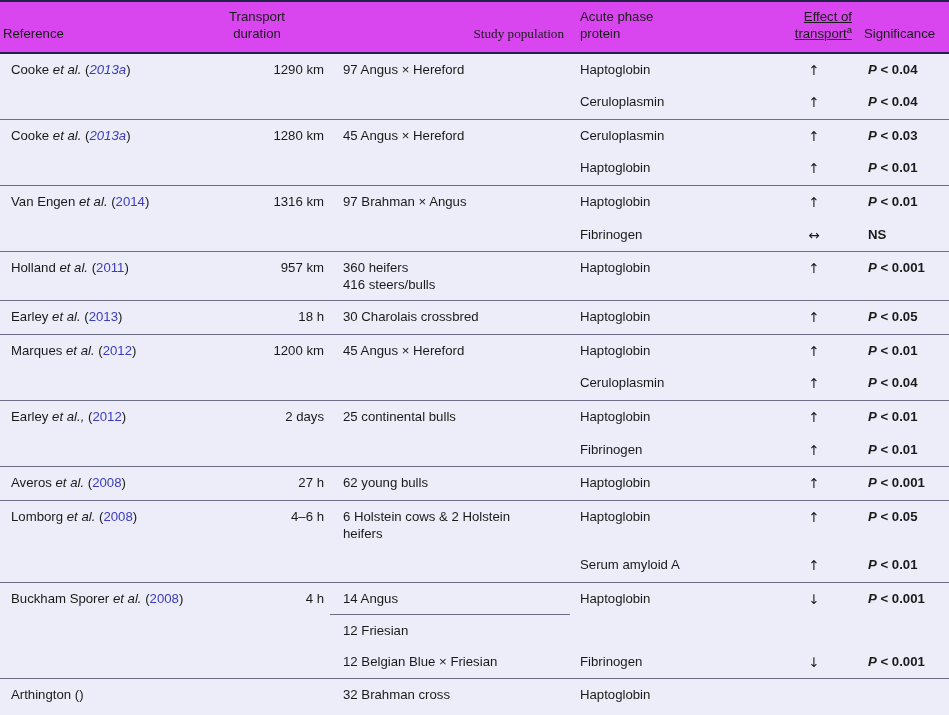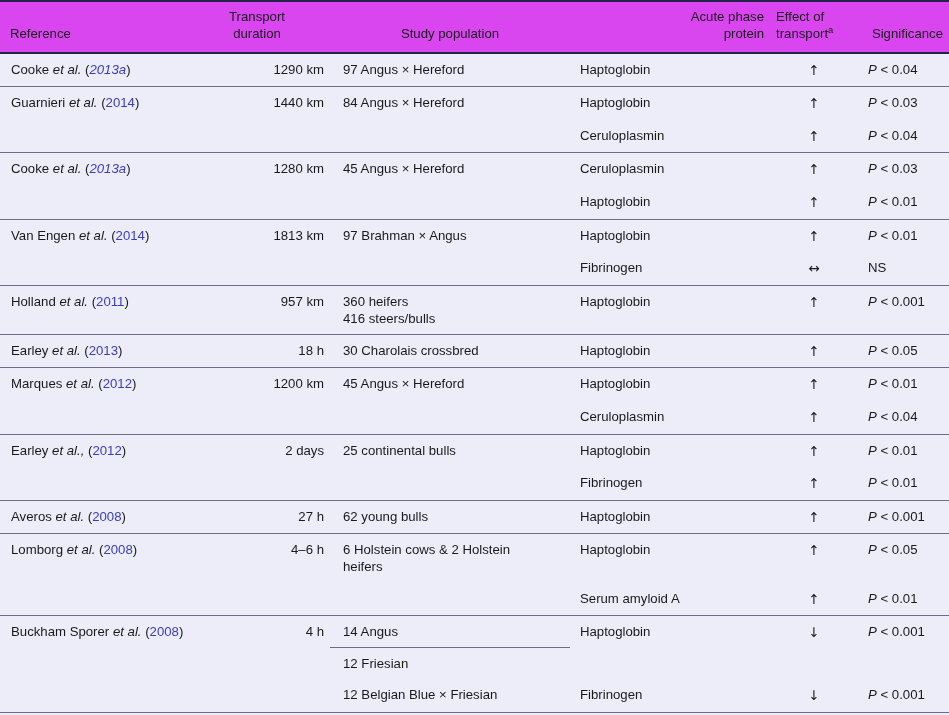--- a/index.html
+++ b/index.html
@@ -44,26 +44,26 @@
   thead th {
     background: #d946ef;
     font-weight: normal;
     font-size: 13.2px;
     color: #1a1a1a;
     vertical-align: bottom;
     padding: 7px 6px 9px 6px;
     line-height: 1.28;
     border: none;
   }
-  th.h-ref { text-align: left;  padding-left: 10px; }
+  th.h-ref { text-align: left;  padding-left: 3px; }
   th.h-dur { text-align: center; padding-right: 22px;}
-  th.h-pop { text-align: center; }
-  th.h-app { text-align: right; padding-left: 10px;}
-  th.h-eff { text-align: left; }
-  th.h-sig { text-align: right; }
+  th.h-pop { text-align: right; font-family: Liberation Serif, serif; }
+  th.h-app { text-align: left; padding-left: 10px;}
+  th.h-eff { text-align: right; text-decoration: underline; }
+  th.h-sig { text-align: left; }
 
   th .sup {
     font-size: 9.4px;
     vertical-align: super;
     line-height: 0;
   }
 
   thead tr.head-row th {
     border-top: 2.3px solid #23234a;
     border-bottom: 2.3px solid #23234a;
@@ -79,21 +79,21 @@
     color: #1a1a1a;
     box-sizing: border-box;
   }
   tbody tr:first-child td { border-top: none; }
 
   td.t-ref { text-align: left;  padding-left: 11px; }
   td.t-dur { text-align: right;  padding-left: 24px; }
   td.t-pop { text-align: left;  padding-left: 13px; }
   td.t-app { text-align: left;  padding-left: 10px; }
   td.t-eff { text-align: center; font-size: 14px; }
-  td.t-sig { text-align: left;  padding-left: 10px; }
+  td.t-sig { text-align: left;  padding-left: 10px; font-weight: bold; }
 
   
   td.norule { border-top: none; }
 
   .ital { font-style: italic; }
   .cite { color: #3b3bbf; }
   .cite-ital { color: #3b3bbf; font-style: italic; }
   .pval { font-style: normal; }
   .pval .pvar { font-style: italic; }
 
@@ -142,28 +142,20 @@
     <tbody id="tbody">
         <tr>
           <td class="t-ref">Cooke <span class="ital">et al.</span> (<span class="cite-ital">2013a</span>)</td>
           <td class="t-dur"><span class="nowrap">1290 km</span></td>
           <td class="t-pop">97 Angus × Hereford</td>
           <td class="t-app">Haptoglobin</td>
           <td class="t-eff"><span class="arrow">↑</span></td>
           <td class="t-sig"><span class="pval"><span class="pvar ital">P</span> &lt; 0.04</span></td>
         </tr>
         <tr>
-          <td class="t-ref">Guarnieri <span class="ital">et al.</span> (<span class="cite">2014</span>)</td>
-          <td class="t-dur"><span class="nowrap">1440 km</span></td>
-          <td class="t-pop">84 Angus × Hereford</td>
-          <td class="t-app">Haptoglobin</td>
-          <td class="t-eff"><span class="arrow">↑</span></td>
-          <td class="t-sig"><span class="pval"><span class="pvar ital">P</span> &lt; 0.03</span></td>
-        </tr>
-        <tr>
           <td class="t-ref norule"></td>
           <td class="t-dur norule"><span class="nowrap"></span></td>
           <td class="t-pop norule"></td>
           <td class="t-app norule">Ceruloplasmin</td>
           <td class="t-eff norule"><span class="arrow">↑</span></td>
           <td class="t-sig norule"><span class="pval"><span class="pvar ital">P</span> &lt; 0.04</span></td>
         </tr>
         <tr>
           <td class="t-ref">Cooke <span class="ital">et al.</span> (<span class="cite-ital">2013a</span>)</td>
           <td class="t-dur"><span class="nowrap">1280 km</span></td>
@@ -175,21 +167,21 @@
         <tr>
           <td class="t-ref norule"></td>
           <td class="t-dur norule"><span class="nowrap"></span></td>
           <td class="t-pop norule"></td>
           <td class="t-app norule">Haptoglobin</td>
           <td class="t-eff norule"><span class="arrow">↑</span></td>
           <td class="t-sig norule"><span class="pval"><span class="pvar ital">P</span> &lt; 0.01</span></td>
         </tr>
         <tr>
           <td class="t-ref">Van Engen <span class="ital">et al.</span> (<span class="cite">2014</span>)</td>
-          <td class="t-dur"><span class="nowrap">1813 km</span></td>
+          <td class="t-dur"><span class="nowrap">1316 km</span></td>
           <td class="t-pop">97 Brahman × Angus</td>
           <td class="t-app">Haptoglobin</td>
           <td class="t-eff"><span class="arrow">↑</span></td>
           <td class="t-sig"><span class="pval"><span class="pvar ital">P</span> &lt; 0.01</span></td>
         </tr>
         <tr>
           <td class="t-ref norule"></td>
           <td class="t-dur norule"><span class="nowrap"></span></td>
           <td class="t-pop norule"></td>
           <td class="t-app norule">Fibrinogen</td>

